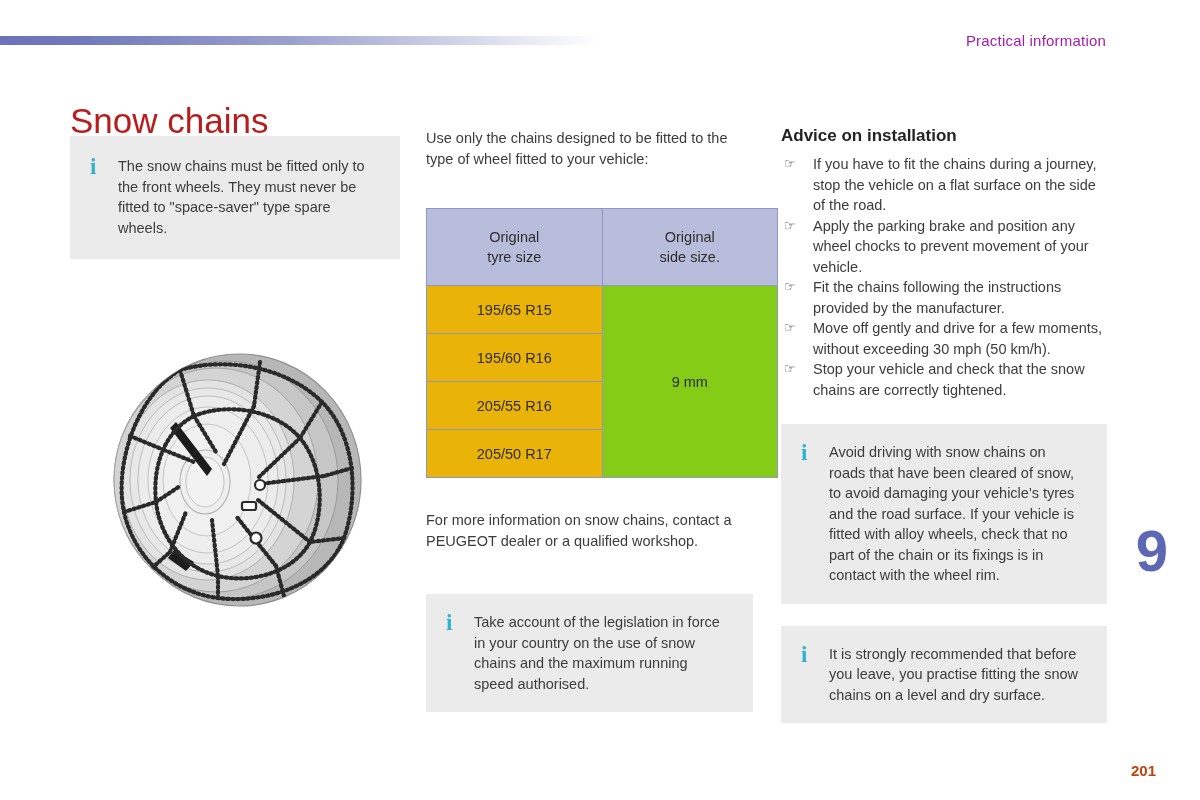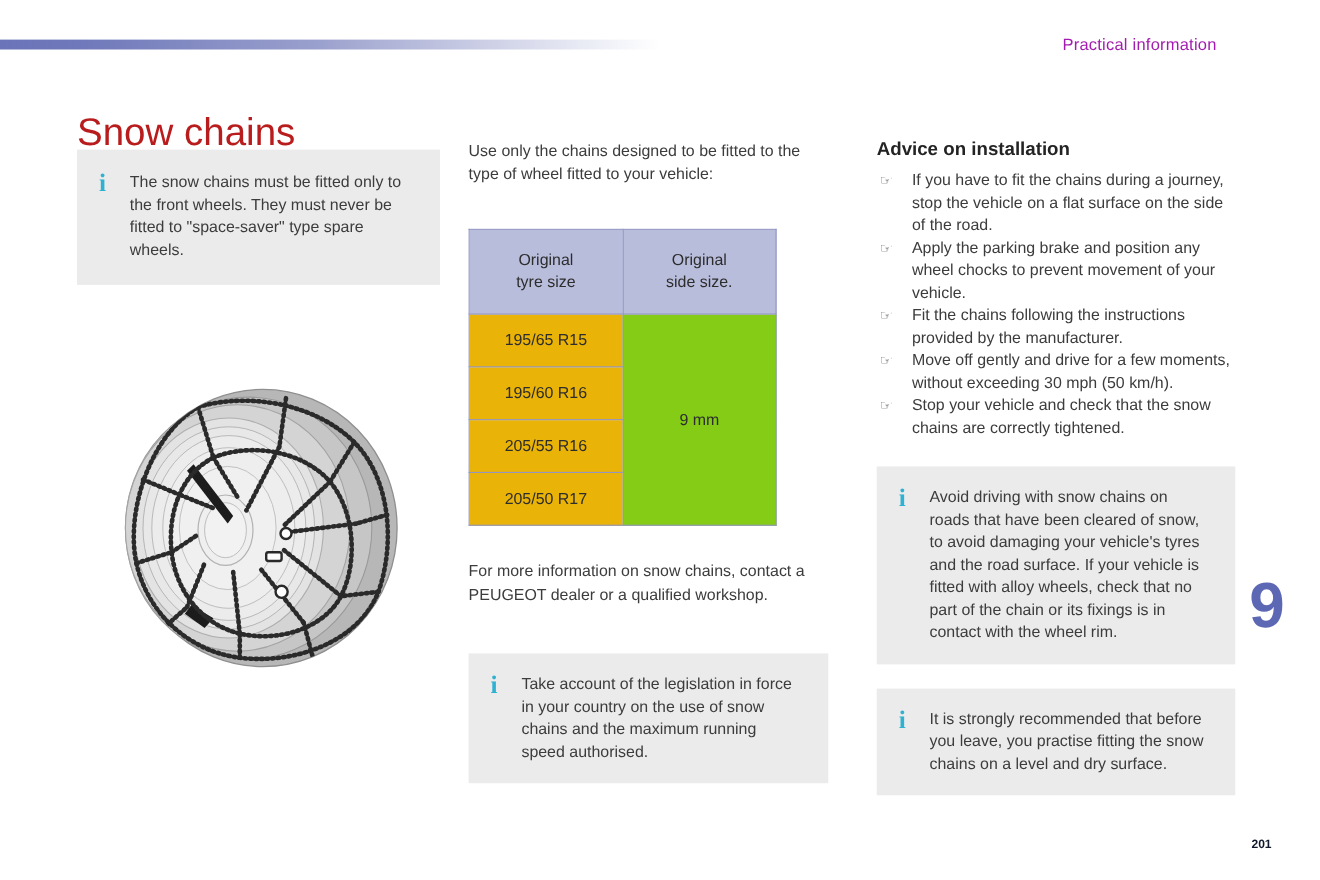--- a/index.html
+++ b/index.html
@@ -46,21 +46,21 @@
     letter-spacing: 0px;
   }
 
   
   .col {
     position: absolute;
     top: 128px;
   }
   .col-left  { left: 70px;  width: 330px; }
   .col-mid   { left: 426px; width: 330px; }
-  .col-right { left: 781px; width: 330px; margin-left: 16px; }
+  .col-right { left: 781px; width: 330px; }
 
   p.body {
     margin: 0 0 14px 0;
     font-size: 14.5px;
     line-height: 20.5px;
     color: #3c3c3c;
   }
 
   
   .info-box {
@@ -91,21 +91,21 @@
     position: absolute;
     left: 108px;
     top: 352px;
     width: 262px;
     height: 256px;
   }
 
   
   .tyre-table {
     border-collapse: collapse;
-    width: 280px;
+    width: 352px;
     table-layout: fixed;
   }
   .tyre-table th, .tyre-table td {
     border: 1px solid #9296c2;
     text-align: center;
     font-weight: normal;
     font-size: 14.5px;
     color: #2d2d2d;
   }
   .tyre-table th {
@@ -161,23 +161,23 @@
     top: 522px;
     font-size: 58px;
     font-weight: bold;
     color: #5d68b5;
     line-height: 58px;
   }
   .folio {
     position: absolute;
     right: 44px;
     top: 762px;
-    font-size: 11px;
+    font-size: 15px;
     font-weight: bold;
-    color: #0f172a;
+    color: #c2410c;
   }
 </style>
 </head>
 <body>
 
 <div class="header-rule"></div>
 <div class="header-title">Practical information</div>
 
 <h1 class="page-title">Snow chains</h1>
 

